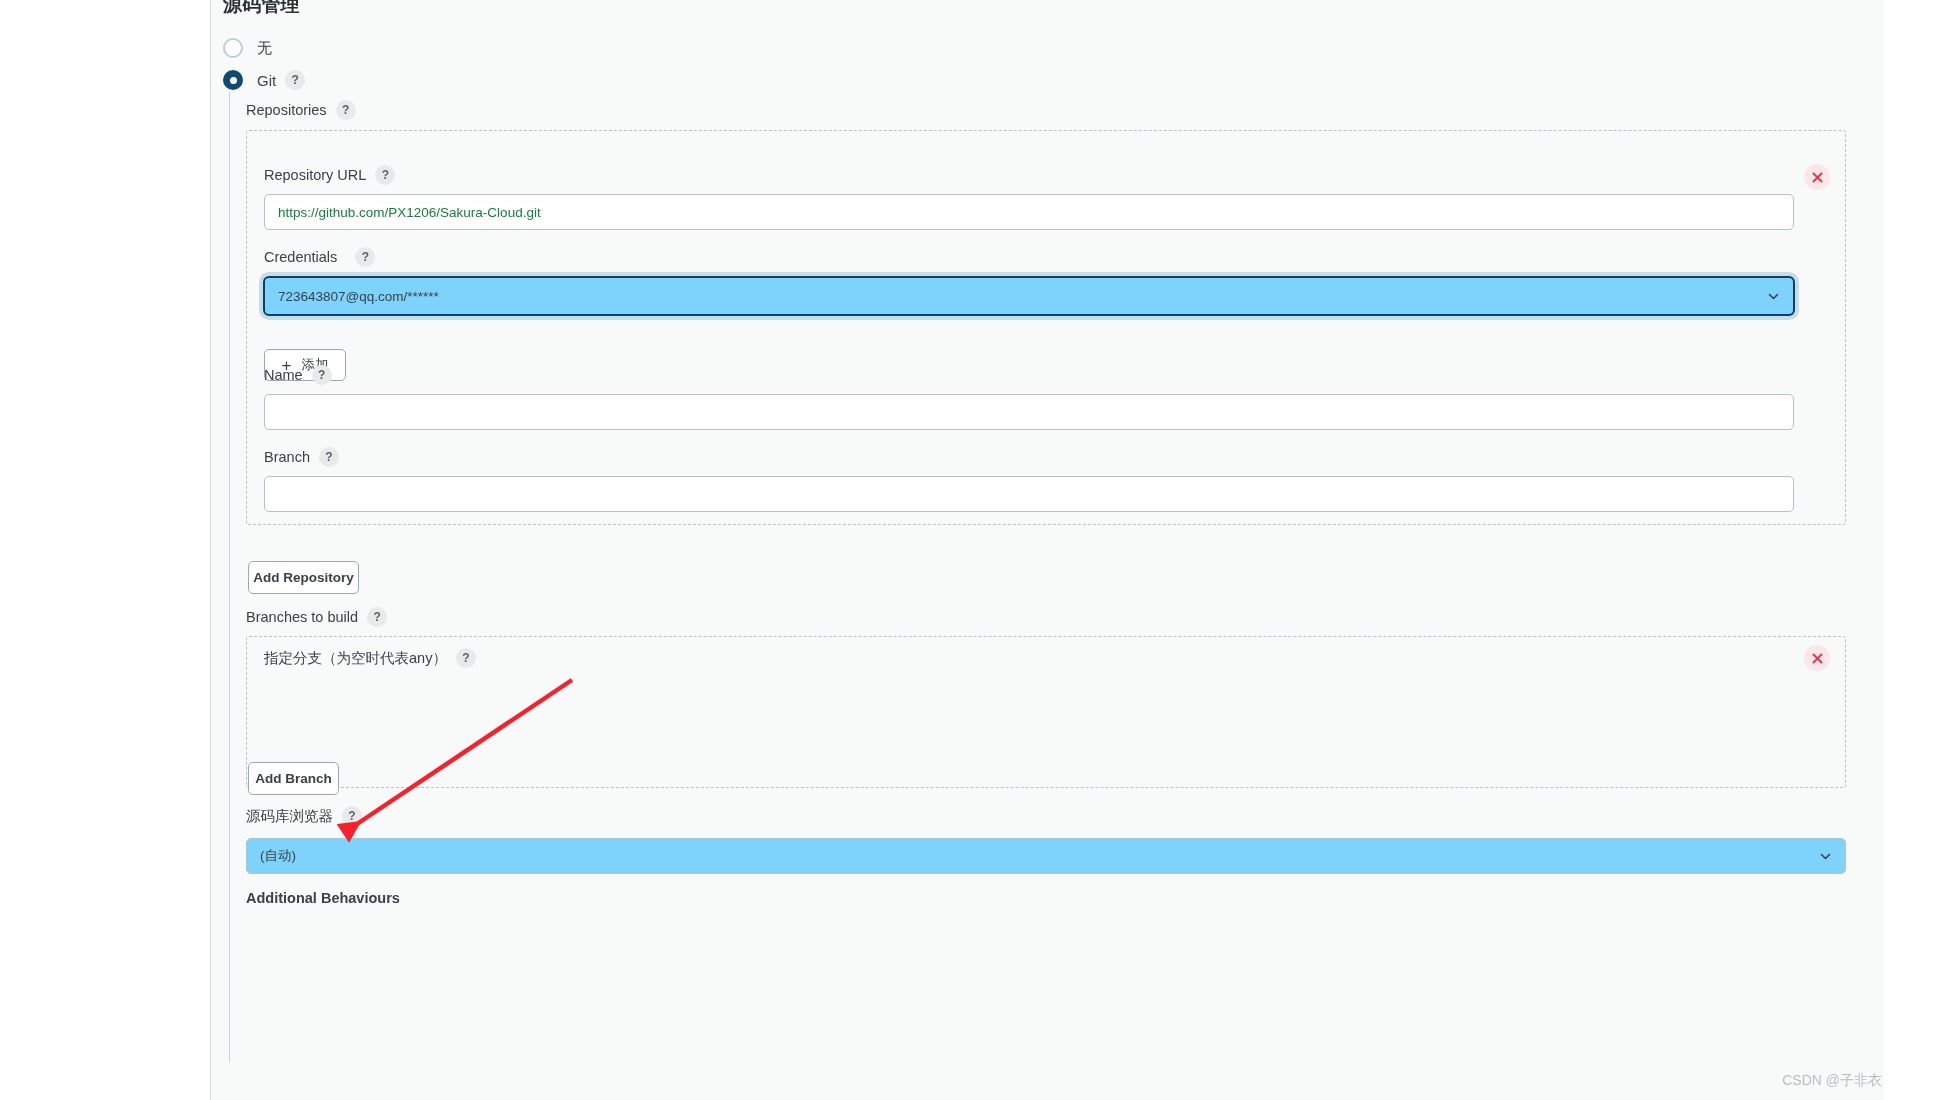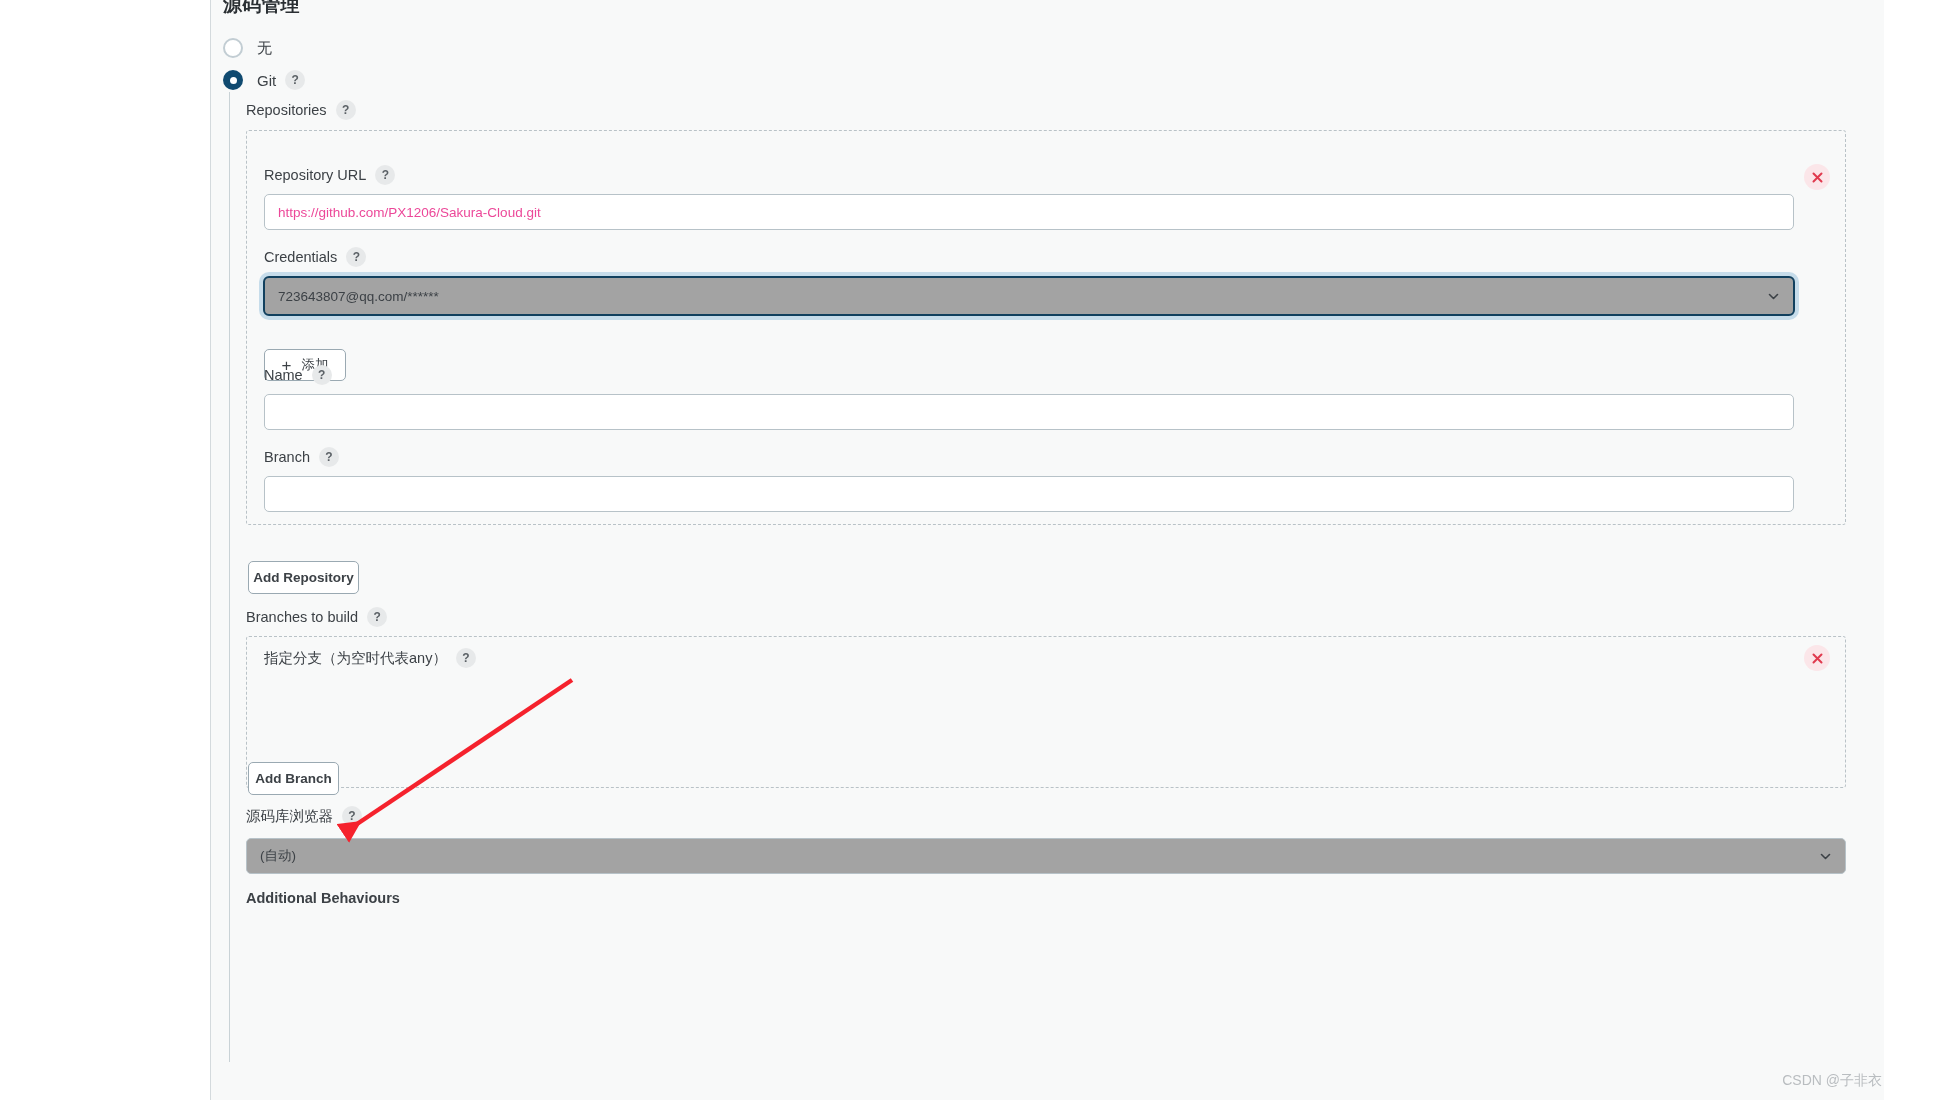--- a/index.html
+++ b/index.html
@@ -111,32 +111,32 @@
     background: transparent;
   }
 
   
   .text-input {
     position: absolute;
     background: #ffffff;
     border: 1px solid #b7c2c8;
     border-radius: 5px;
     font-size: 13.5px;
-    color: #ec4899;
+    color: #15803d;
     padding: 0 13px;
     display: flex;
     align-items: center;
     font-family: "Liberation Sans", "DejaVu Sans", sans-serif;
   }
   .text-input.empty { color: transparent; }
 
   
   .select {
     position: absolute;
-    background: #a3a3a3;
+    background: #7dd3fc;
     border: 1px solid #b7c2c8;
     border-radius: 5px;
     font-size: 13.5px;
     color: #3c4146;
     padding: 0 13px;
     display: flex;
     align-items: center;
     justify-content: space-between;
   }
   .select.focused {
@@ -242,21 +242,21 @@
       </div>
 
       <div class="rail" style="left:1px; top:130px; height:395px; background:transparent;"></div>
 
       <div class="field-label" style="left:53px; top:165px;">
         <span>Repository URL</span>
         <span class="help">?</span>
       </div>
       <div class="text-input" style="left:53px; top:194px; width:1530px; height:36px;">https://github.com/PX1206/Sakura-Cloud.git</div>
 
-      <div class="field-label" style="left:53px; top:247px;">
+      <div class="field-label" style="left:53px; top:247px;gap:9px;">
         <span>Credentials</span>
         <span class="help">?</span>
       </div>
       <div class="select focused" style="left:52px; top:276px; width:1532px; height:40px;">
         <span>723643807@qq.com/******</span>
         <span class="chev">
           <svg width="13" height="13" viewBox="0 0 13 13">
             <path d="M2.5 4.5 L6.5 8.5 L10.5 4.5" stroke="#3c4146" stroke-width="1.6" fill="none" stroke-linecap="round" stroke-linejoin="round"></path>
           </svg>
         </span>

